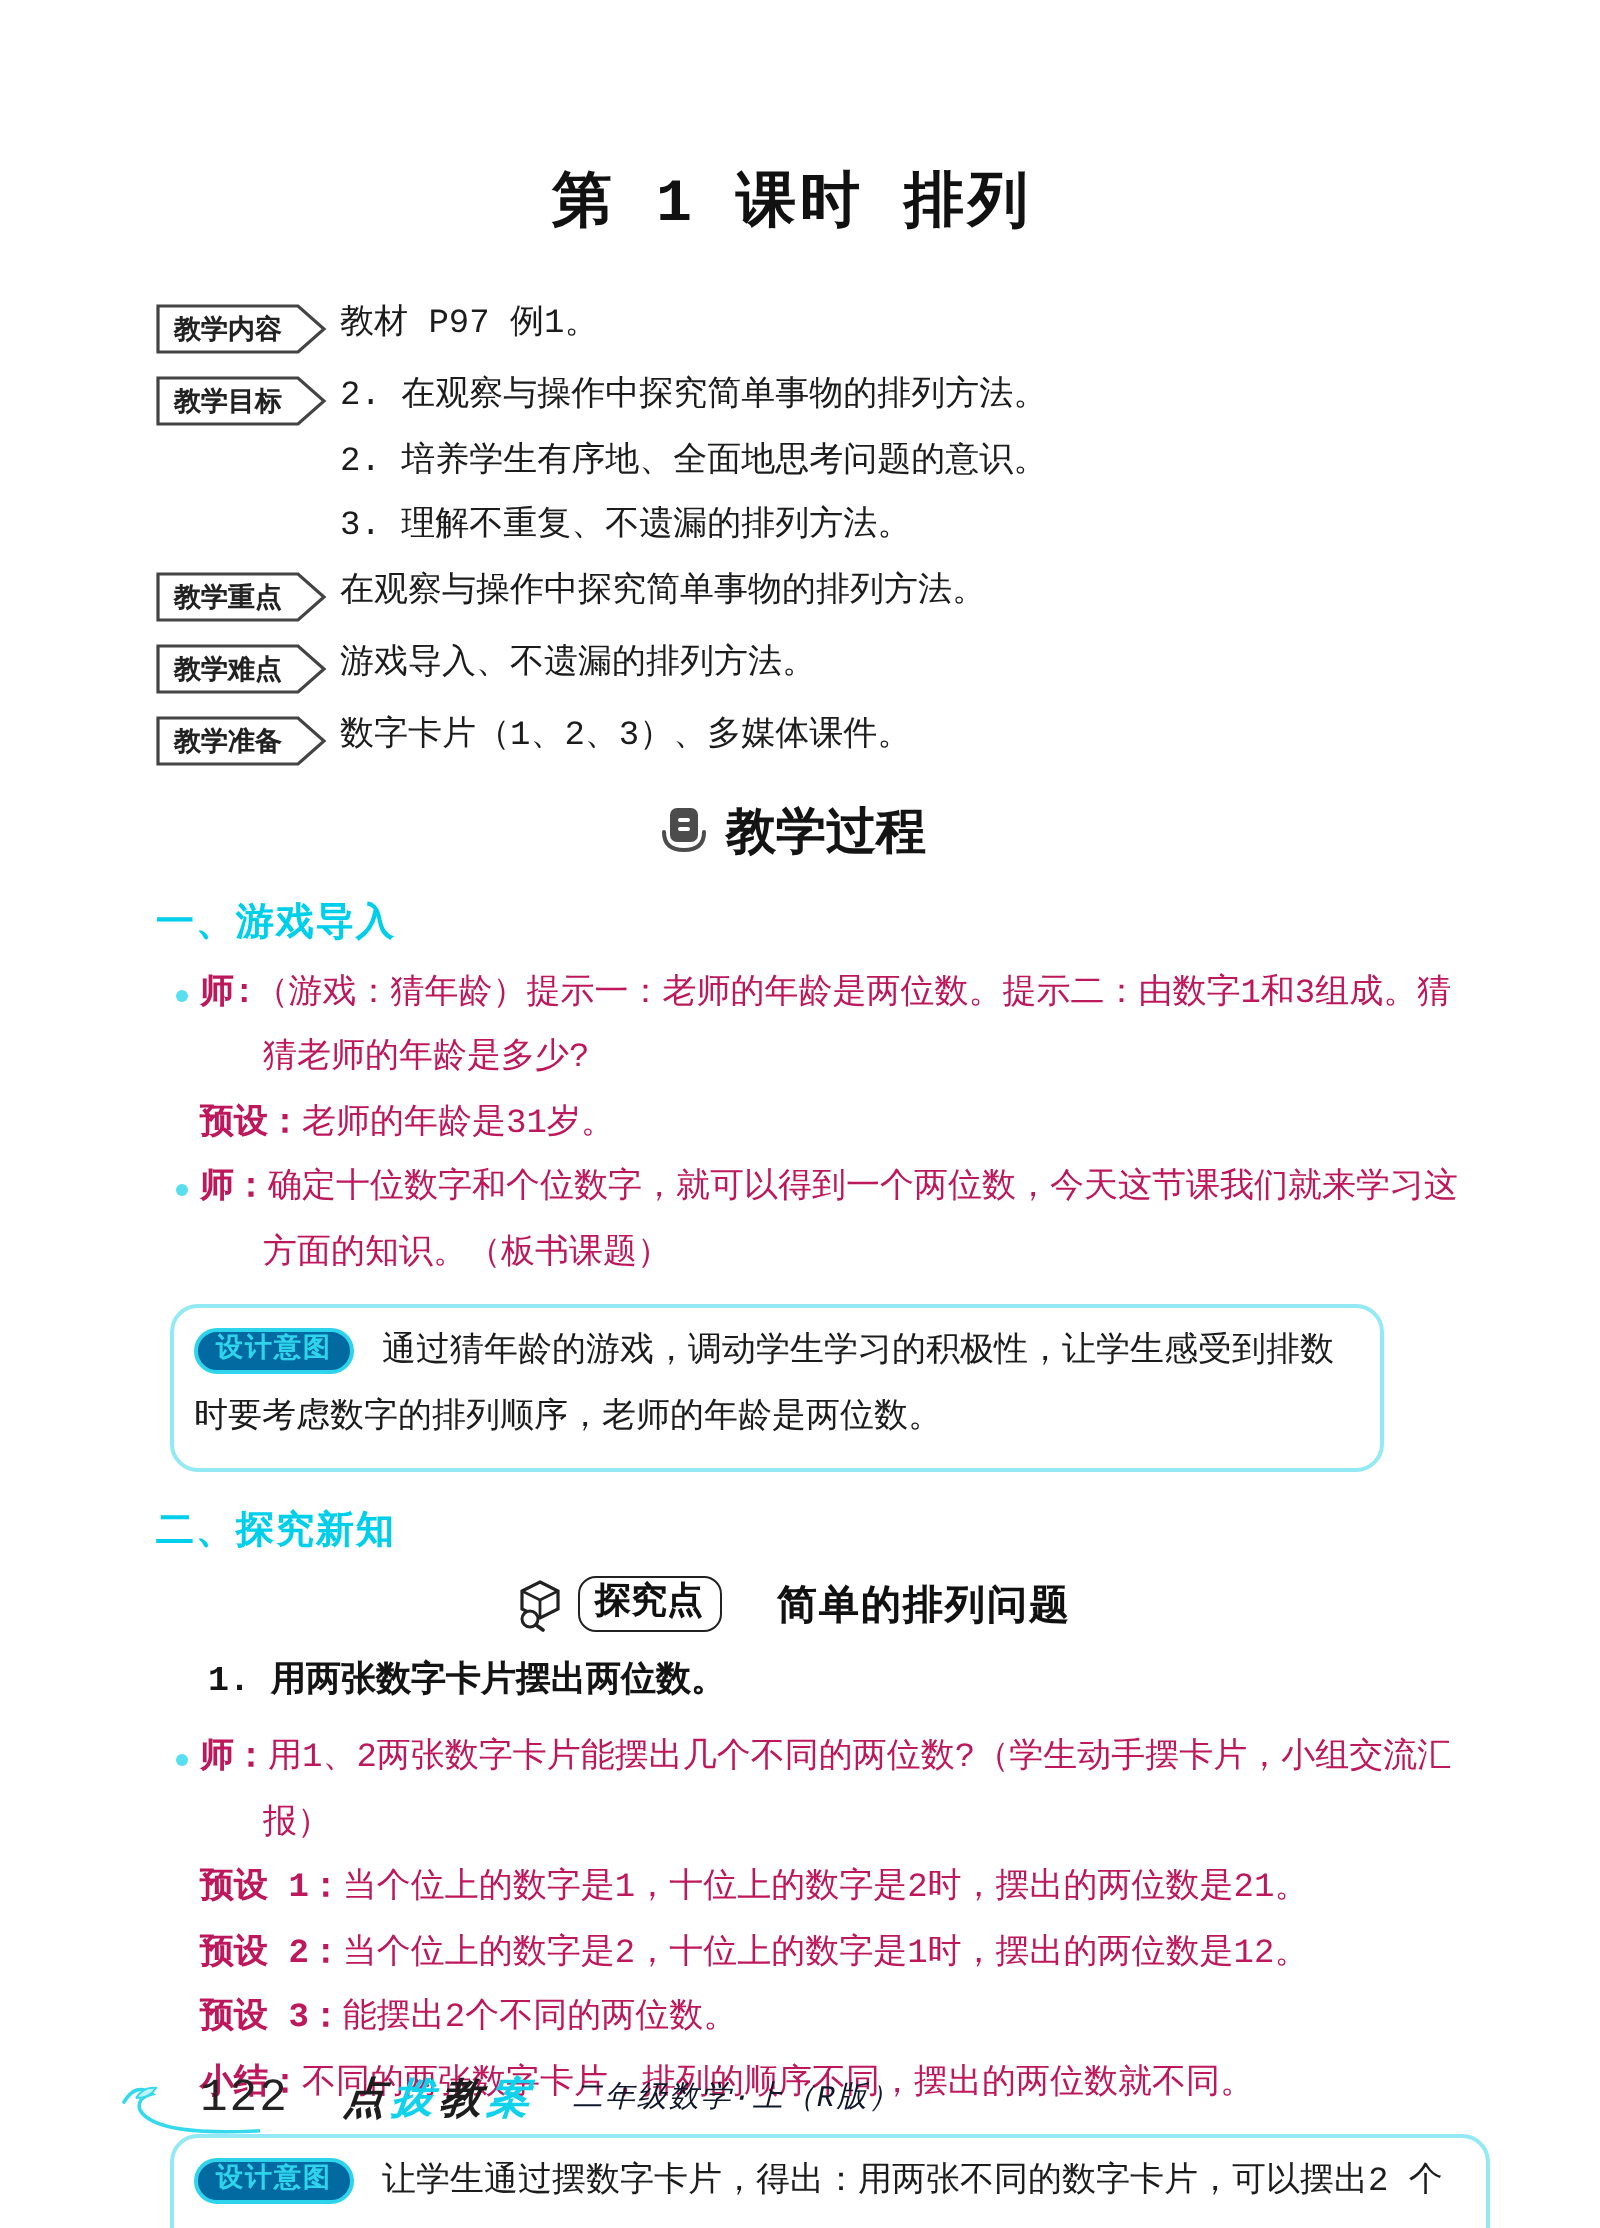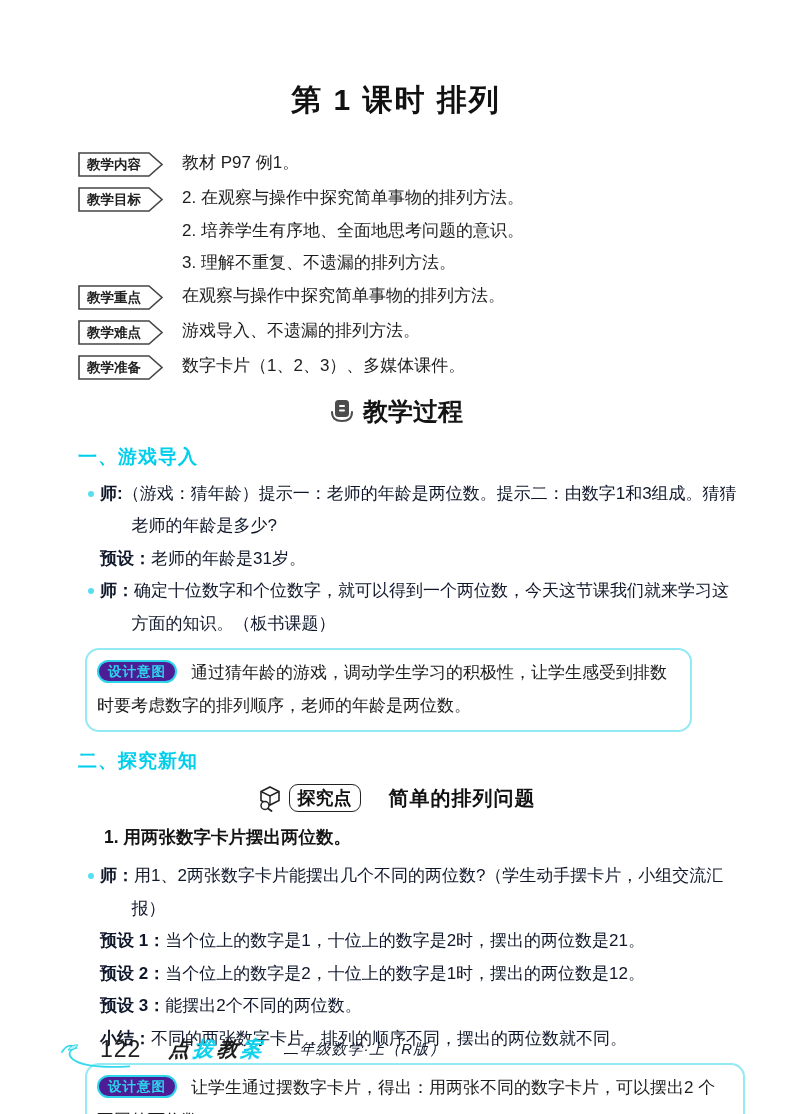--- a/index.html
+++ b/index.html
@@ -1,73 +1,73 @@
 <!DOCTYPE html>
 <html><head>
 <meta charset="utf-8">
 <style>
   html,body { margin:0; padding:0; }
   body {
     width:800px; height:1114px; background:#ffffff;
     font-family:"Liberation Sans","DejaVu Sans",sans-serif;
     color:#1c1c1c; overflow:hidden;
   }
-  .page { position:relative; width:792px; height:1114px; }
+  .page { position:relative; width:792px; height:1114px;font-family:Liberation Mono, monospace; }
 
   
   .title {
     margin:0; padding-top:80px; text-align:center;
     font-size:30px; font-weight:bold; color:#111; letter-spacing:2px;
   }
 
   
   .meta { margin:26px 55px 0 78px; }
   .meta-row { display:flex; align-items:flex-start; }
   .tag-wrap { flex:0 0 86px; margin-top:4px; }
-  .meta-lines { flex:1; margin-left:18px; }
+  .meta-lines { flex:1; margin-left:6px; }
   .meta-line { font-size:17px; line-height:32.5px; color:#1c1c1c; }
   .tag-text { font-size:13.5px; font-weight:bold; fill:#222; }
 
   
   .process-heading {
     margin:10px 0 0 0; text-align:right; font-size:25px; font-weight:bold;
     color:#141414; display:flex; align-items:center; justify-content:center; gap:8px;
   }
 
   
   .sec-heading {
     margin:16px 0 0 78px; font-size:19px; font-weight:bold; color:#00cfec;
     letter-spacing:1px;
   }
 
   
   .dialog { margin:8px 55px 0 100px; }
   .dline {
     position:relative; margin:0; font-size:17px; line-height:32.5px;
-    padding-left:1.85em; text-indent:-1.85em; color:#0f172a;
+    padding-left:1.85em; text-indent:-1.85em; color:#be185d;
   }
   .dline .speaker { font-weight:bold; }
   .bullet {
     position:absolute; left:-12px; top:13px; width:6px; height:6px;
     border-radius:50%; background:#57dff0; display:inline-block; text-indent:0;
   }
 
   
   .design-box {
     position:relative; margin-left:85px; margin-top:8px;
     border:2px solid #93e9f4; border-radius:14px;
     padding:6px 14px 8px 10px; font-size:17px; line-height:33px; color:#1c1c1c;
     box-sizing:border-box;
   }
   .design-box-1 { width:607px; }
   .design-box-2 { width:660px; }
   .design-label {
     display:inline-block; position:relative; top:-2px;
     border:2px solid #2ed4ec; border-radius:12px; color:#2ed4ec;
-    background:#4c1d95; font-size:13.5px; font-weight:bold;
+    background:#0369a1; font-size:13.5px; font-weight:bold;
     padding:0 9px; line-height:19px; margin-right:14px; letter-spacing:1px;
   }
 
   
   .explore-heading {
     margin-top:10px; display:flex; align-items:center; justify-content:center; gap:6px;
   }
   .explore-tag {
     border:1.5px solid #222; border-radius:9px; font-size:18px; font-weight:bold;
     padding:0 8px; line-height:26px; color:#111;

